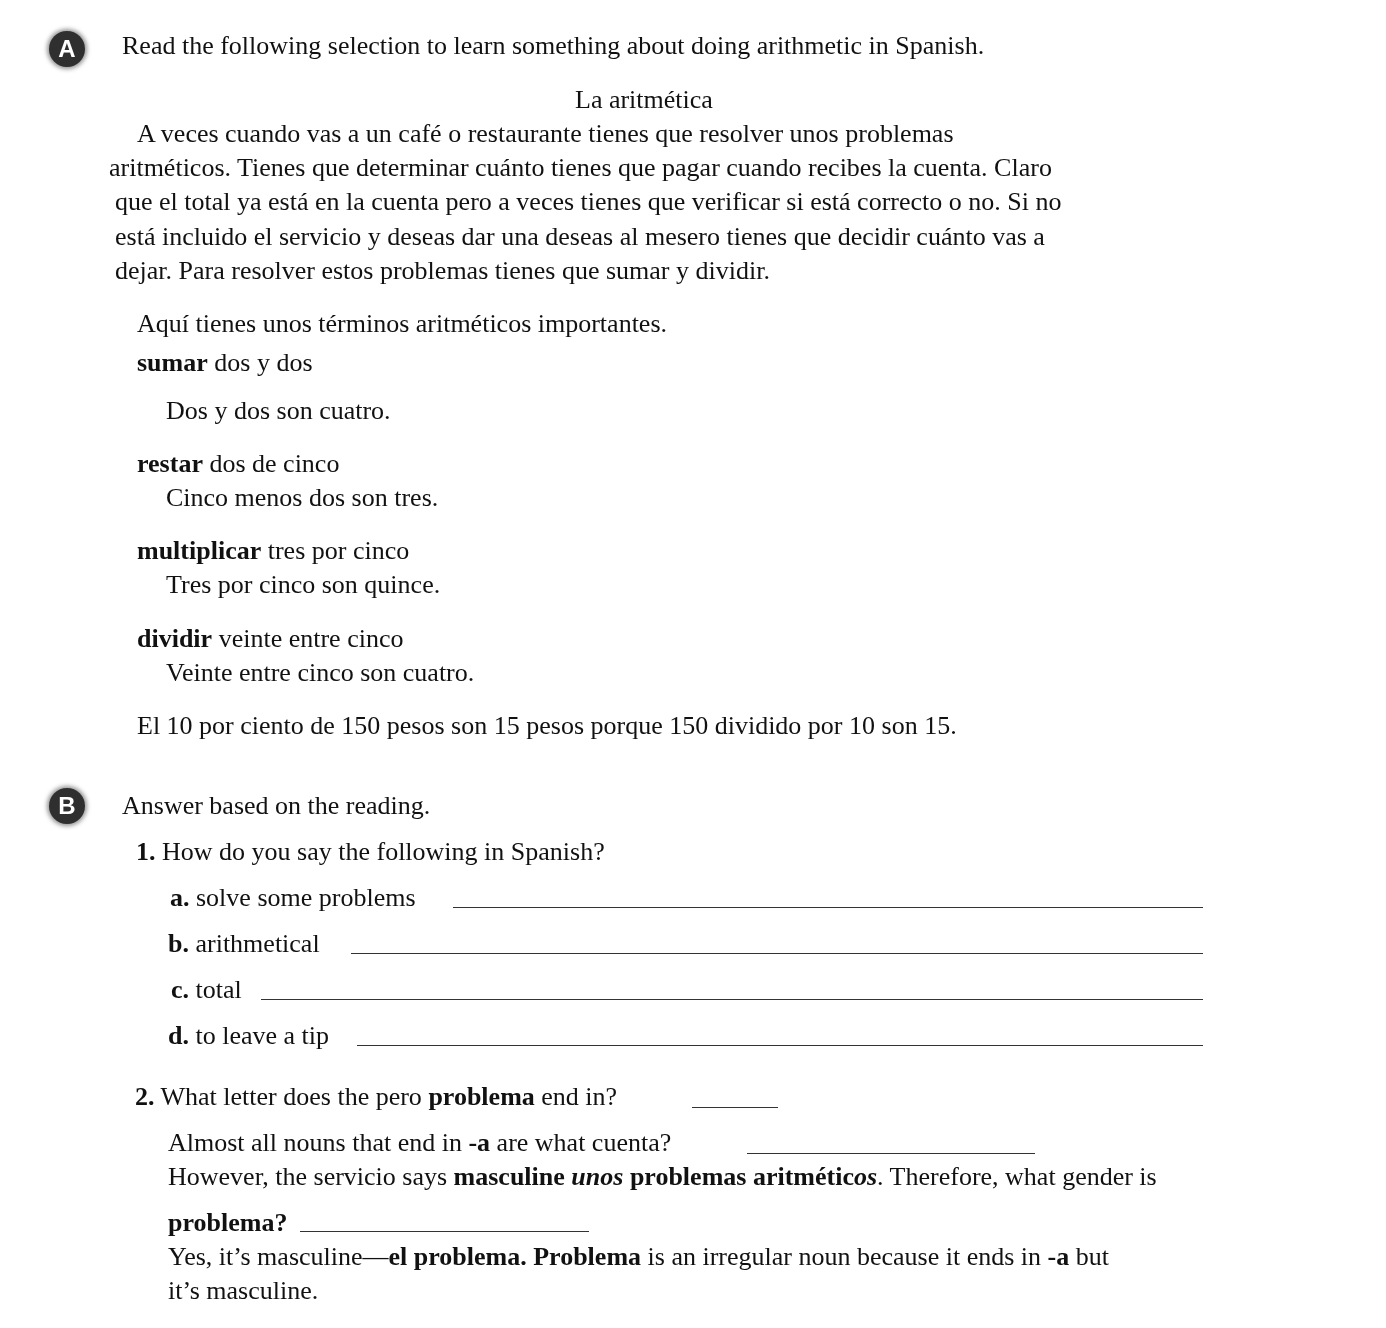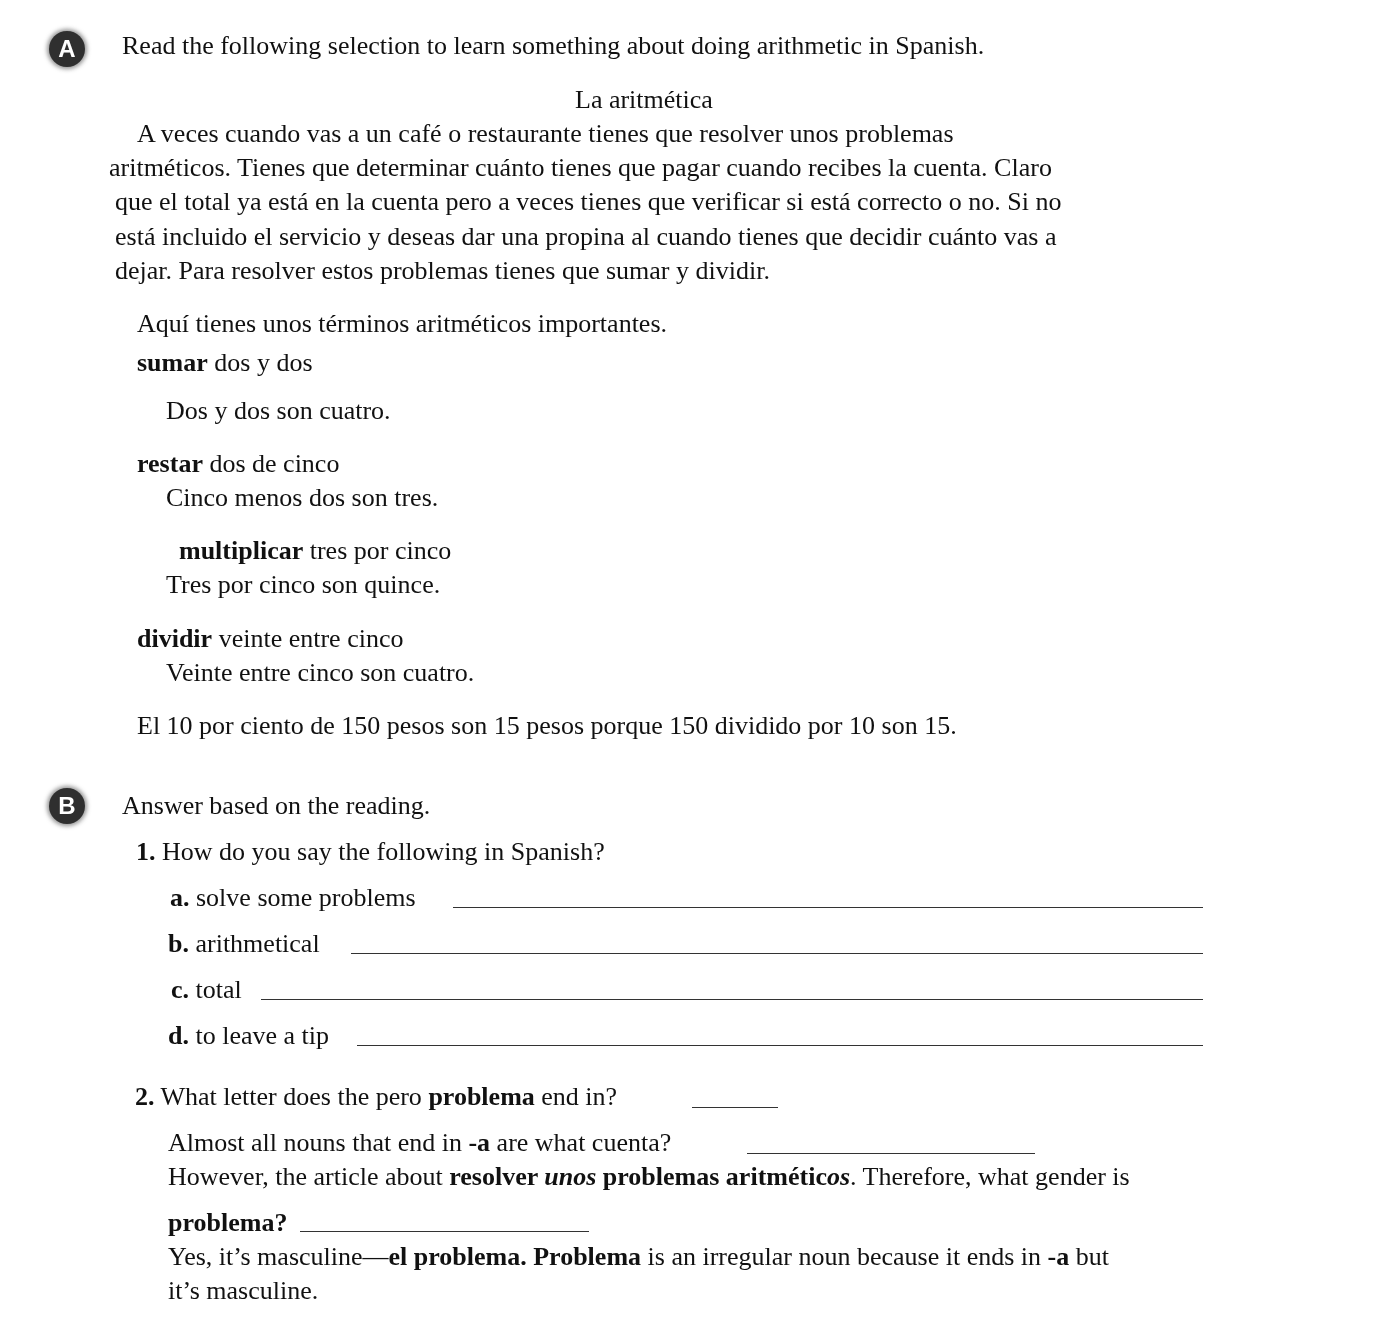--- a/index.html
+++ b/index.html
@@ -25,36 +25,36 @@
 <body>
 
 <div class="badge" style="left:49px; top:31px;">A</div>
 <div class="abs" style="left:122px; top:31px;">Read the following selection to learn something about doing arithmetic in Spanish.</div>
 
 <div class="abs" style="left:575px; top:85px;">La aritmética</div>
 
 <div class="abs" style="left:137px; top:119px;">A veces cuando vas a un café o restaurante tienes que resolver unos problemas</div>
 <div class="abs" style="left:109px; top:153px;">aritméticos. Tienes que determinar cuánto tienes que pagar cuando recibes la cuenta. Claro</div>
 <div class="abs" style="left:115px; top:187px;">que el total ya está en la cuenta pero a veces tienes que verificar si está correcto o no. Si no</div>
-<div class="abs" style="left:115px; top:222px;">está incluido el servicio y deseas dar una propina al cuando tienes que decidir cuánto vas a</div>
+<div class="abs" style="left:115px; top:222px;">está incluido el servicio y deseas dar una deseas al mesero tienes que decidir cuánto vas a</div>
 <div class="abs" style="left:115px; top:256px;">dejar. Para resolver estos problemas tienes que sumar y dividir.</div>
 
 <div class="abs" style="left:137px; top:309px;">Aquí tienes unos términos aritméticos importantes.</div>
 
 <div class="abs" style="left:137px; top:348px;">
   <span class="b">sumar</span><span> dos y dos</span>
 </div>
 <div class="abs" style="left:166px; top:396px;">Dos y dos son cuatro.</div>
 
 <div class="abs" style="left:137px; top:449px;">
   <span class="b">restar</span><span> dos de cinco</span>
 </div>
 <div class="abs" style="left:166px; top:483px;">Cinco menos dos son tres.</div>
 
-<div class="abs" style="left:137px; top:536px;margin-left:42px;">
+<div class="abs" style="left:137px; top:536px;">
   <span class="b">multiplicar</span><span> tres por cinco</span>
 </div>
 <div class="abs" style="left:166px; top:570px;">Tres por cinco son quince.</div>
 
 <div class="abs" style="left:137px; top:624px;">
   <span class="b">dividir</span><span> veinte entre cinco</span>
 </div>
 <div class="abs" style="left:166px; top:658px;">Veinte entre cinco son cuatro.</div>
 
 <div class="abs" style="left:137px; top:711px;">El 10 por ciento de 150 pesos son 15 pesos porque 150 dividido por 10 son 15.</div>
@@ -96,21 +96,21 @@
   <span><span>What letter does the pero </span><span class="b">problema</span><span> end in?</span></span>
 </div>
 <div class="line" style="left:692px; top:1107px; width:86px;"></div>
 
 <div class="abs" style="left:168px; top:1128px;">
   <span>Almost all nouns that end in </span><span class="b">-a</span><span> are what cuenta?</span>
 </div>
 <div class="line" style="left:747px; top:1153px; width:288px;"></div>
 
 <div class="abs" style="left:168px; top:1162px;">
-  <span>However, the article about </span><span class="b">resolver </span><span class="b i">unos</span><span class="b"> problemas aritmétic</span><span class="b i">os</span><span>. Therefore, what gender is</span>
+  <span>However, the servicio says </span><span class="b">masculine </span><span class="b i">unos</span><span class="b"> problemas aritmétic</span><span class="b i">os</span><span>. Therefore, what gender is</span>
 </div>
 
 <div class="abs b" style="left:168px; top:1208px;">problema?</div>
 <div class="line" style="left:300px; top:1231px; width:289px;"></div>
 
 <div class="abs" style="left:168px; top:1242px;">
   <span>Yes, it’s masculine—</span><span class="b">el problema. Problema</span><span> is an irregular noun because it ends in </span><span class="b">-a</span><span> but</span>
 </div>
 <div class="abs" style="left:168px; top:1276px;">it’s masculine.</div>
 

